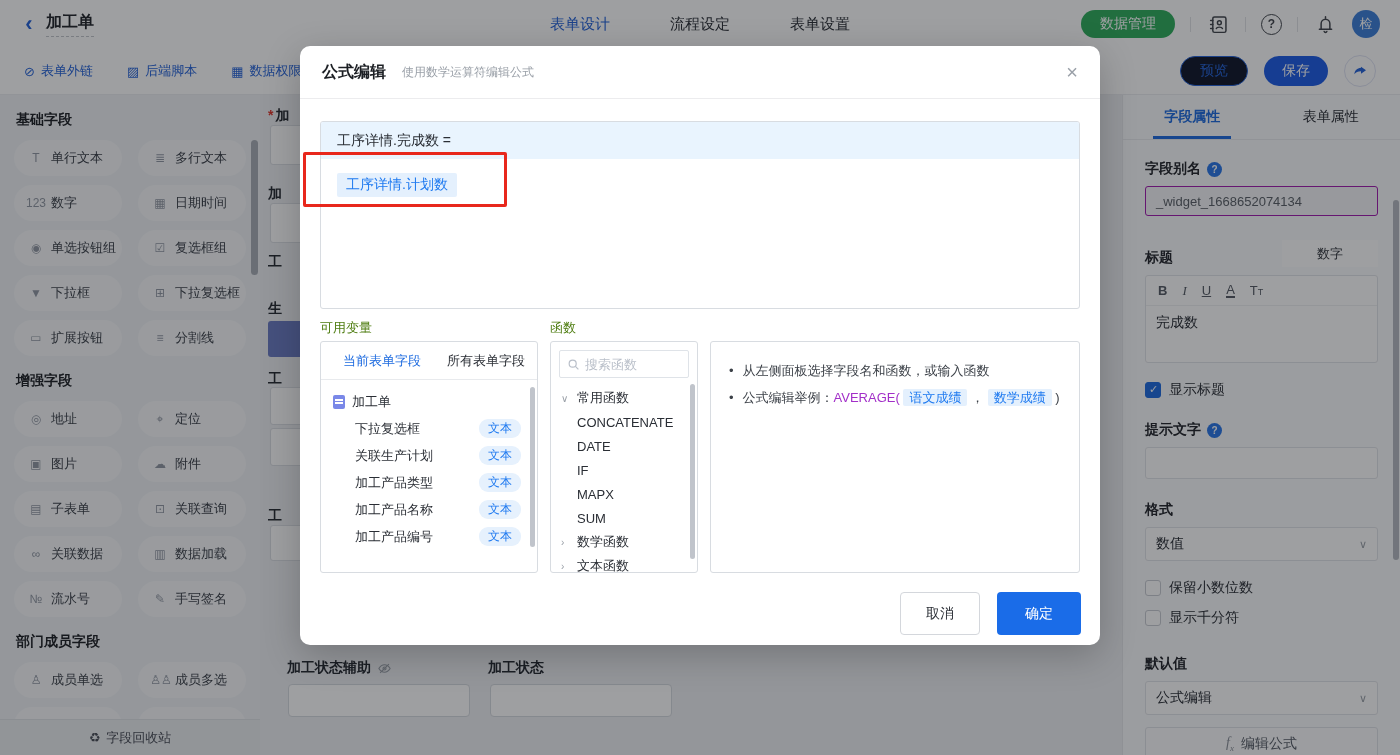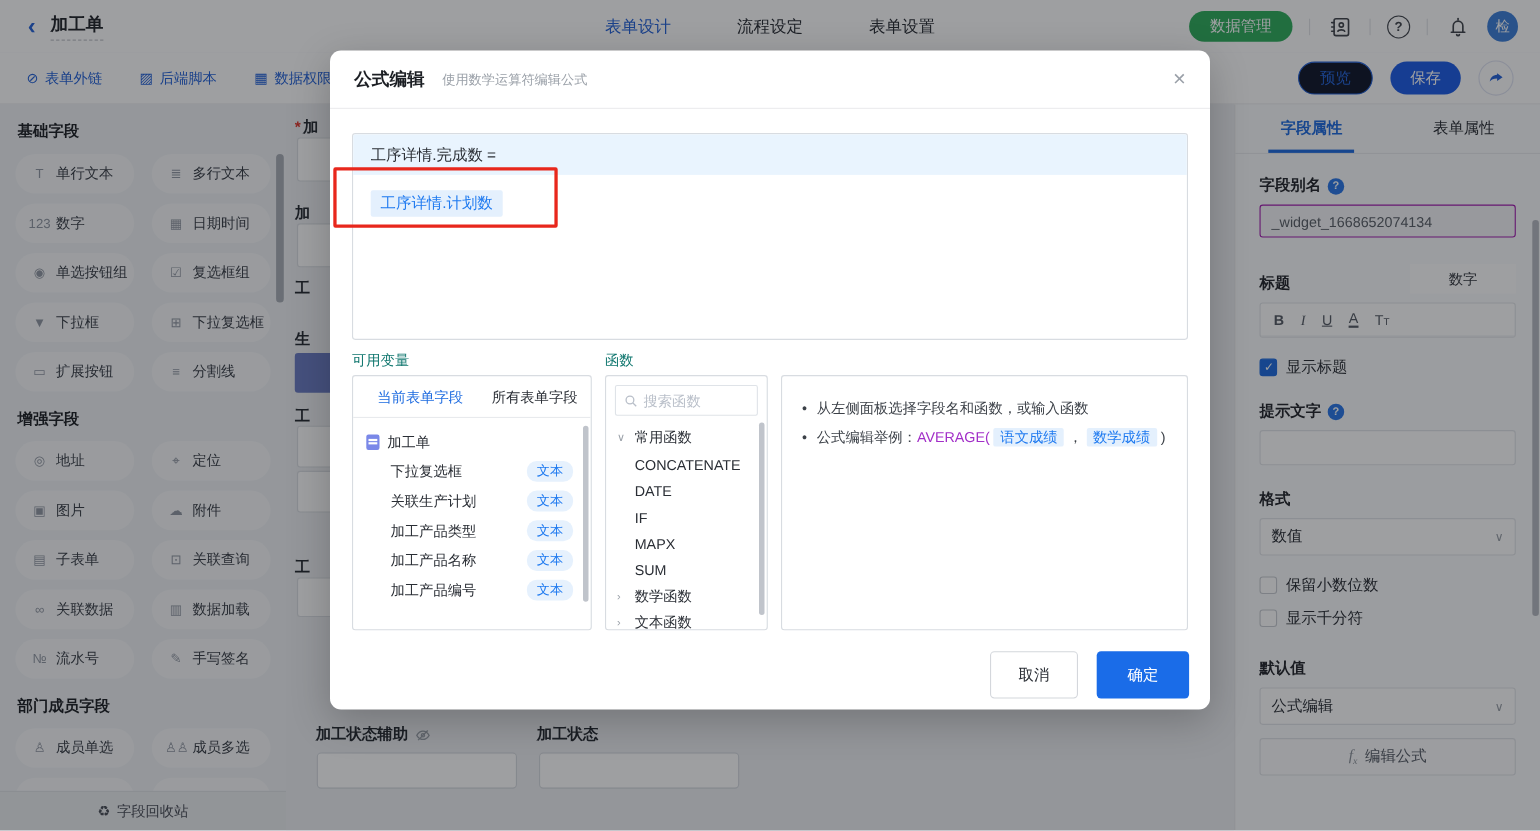--- a/index.html
+++ b/index.html
@@ -93,21 +93,21 @@
   
   .modal { position:absolute; left:300px; top:46px; width:800px; height:599px; background:#fff; border-radius:10px; box-shadow:0 10px 36px rgba(0,0,0,0.22); z-index:20; }
   .m-header { height:53px; border-bottom:1px solid #ececee; display:flex; align-items:center; padding:0 22px; }
   .m-title { font-size:16px; font-weight:700; color:#1c1f24; }
   .m-subtitle { margin-left:16px; font-size:12px; color:#9aa0a8; }
   .m-close { margin-left:auto; font-size:20px; color:#9aa0a8; cursor:pointer; line-height:1; }
   .m-formula { position:absolute; left:20px; top:75px; width:760px; height:188px; border:1px solid #d8dce1; border-radius:3px; overflow:hidden; background:#fff; }
   .m-formula-head { height:37px; background:#e9f4fe; display:flex; align-items:center; padding:0 16px; font-size:14px; color:#2a2e35; }
   .m-formula-body { padding:14px 16px; }
   .token { display:inline-block; background:#e4f0fd; color:#1f7af0; font-size:14px; padding:3px 9px; border-radius:2px; cursor:pointer; }
-  .m-collabel { position:absolute; top:273px; font-size:13px; color:#0f766e; }
+  .m-collabel { position:absolute; top:273px; font-size:13px; color:#4d7c0f; }
   .m-box { position:absolute; top:295px; height:232px; border:1px solid #d8dce1; border-radius:3px; background:#fff; overflow:hidden; }
   .m-vars { left:20px; width:218px; }
   .m-vars-tabs { height:38px; border-bottom:1px solid #e8eaed; display:flex; align-items:center; }
   .m-vtab { font-size:13px; color:#2b2f36; cursor:pointer; }
   .m-vtab.active { color:#1f6ce0; }
   .m-vtab.t1 { margin-left:22px; } .m-vtab.t2 { margin-left:26px; }
   .tree { padding:9px 8px 0 12px; }
   .tree-root { display:flex; align-items:center; height:26px; gap:7px; font-size:13px; color:#2a2e35; cursor:pointer; }
   .doc-ico { width:12px; height:14px; background:#7a88e8; border-radius:2px; position:relative; flex:none; }
   .doc-ico::after { content:""; position:absolute; left:2px; top:4px; width:8px; height:1.5px; background:#fff; box-shadow:0 3px 0 #fff; }
@@ -361,20 +361,21 @@
         <div class="type-tag">数字</div>
       </div>
       <div class="rp-editor mt8">
         <div class="rp-toolbar">
           <span class="ed-b">B</span>
           <span class="ed-i">I</span>
           <span class="ed-u">U</span>
           <span class="ed-a">A</span>
           <span class="ed-t">T</span>
         </div>
+        <div class="rp-editor-content">完成数</div>
       </div>
 
       <div class="cb-row mt18">
         <span class="cb checked"></span>
         <span>显示标题</span>
       </div>
 
       <div class="rp-label mt22">
         <span>提示文字</span>
         <span class="q-ico">?</span>

